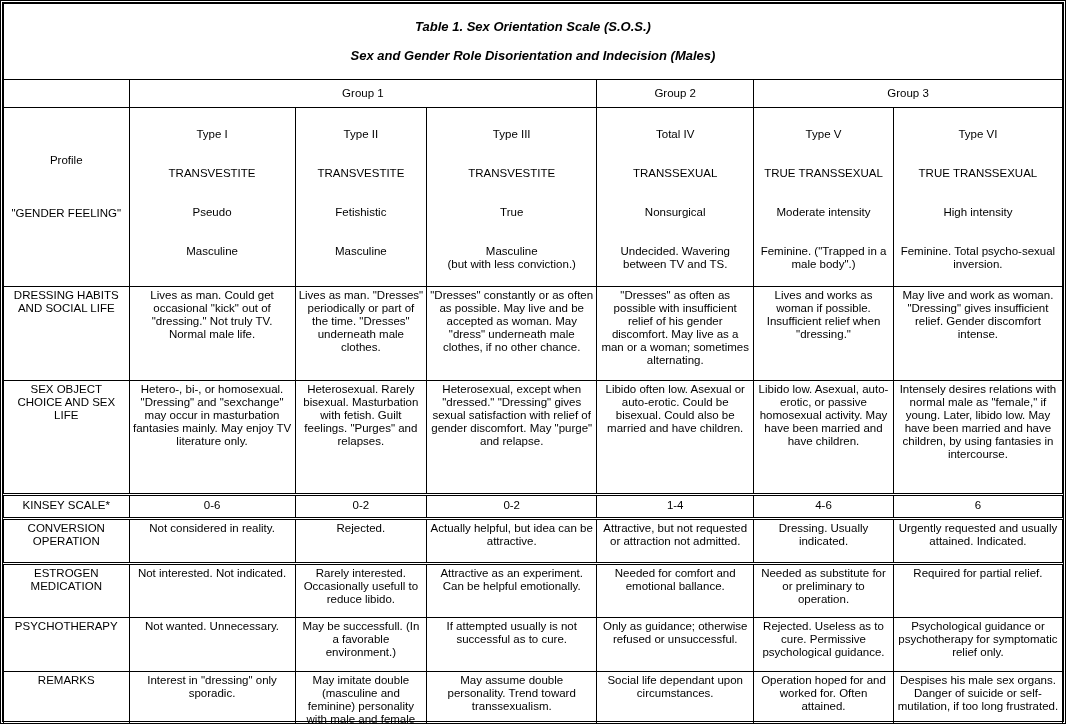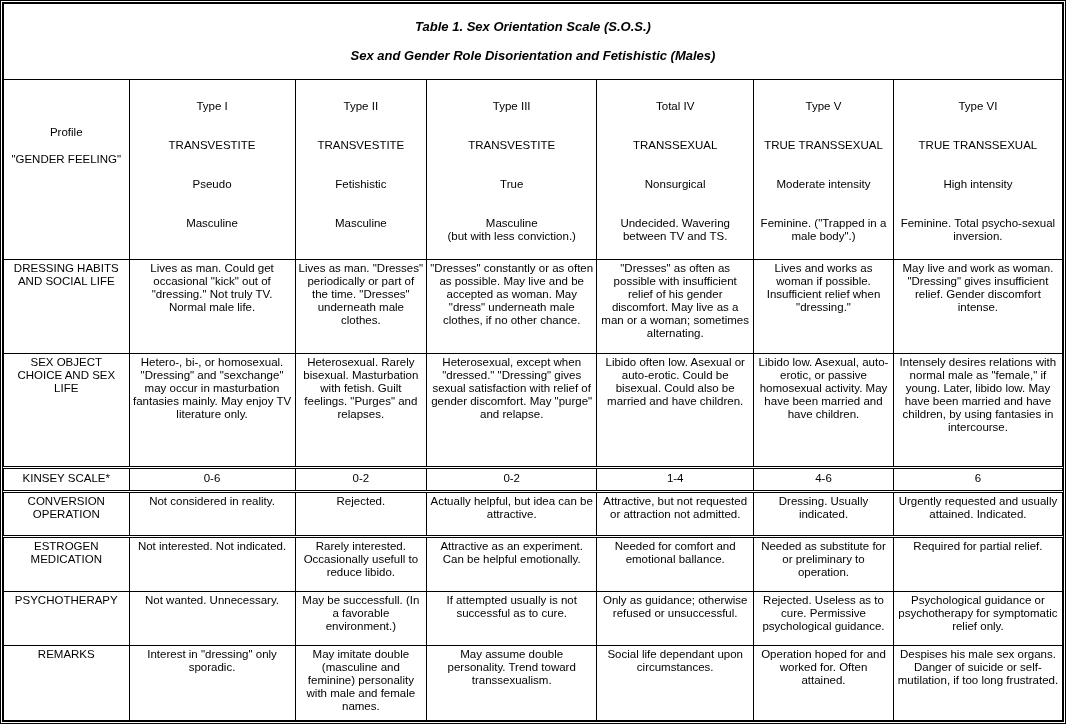--- a/index.html
+++ b/index.html
@@ -41,21 +41,21 @@
   tr.r-remarks  td { height:75px; }
   
   tr.r-sexobj > td, tr.r-kinsey > td, tr.r-conv > td { border-bottom:3px double #000; }
   td.dbl-left { border-left:3px double #000; }
   
   .title-line { font-weight:bold; font-style:italic; font-size:13px; line-height:16px; }
   
   .ptype { margin:5px 0 13px 0; }
   .pname { margin-bottom:13px; }
   .psub  { margin-bottom:13px; }
-  .ph1   { margin-top:31px; margin-bottom:1px; }
+  .ph1   { margin-top:31px; margin-bottom:27px; }
 </style>
 </head>
 <body>
 
 <div class="page">
   <div class="frame">
     <table class="sos">
       <colgroup>
         <col style="width:124px">
           <col style="width:164px">
@@ -63,24 +63,30 @@
         <col style="width:168px">
           <col style="width:155px">
           <col style="width:138px">
           <col style="width:167px">
       </colgroup>
 
       <tbody>
           <tr class="r-title">
         <td colspan="7">
           <div class="title-line">Table 1. Sex Orientation Scale (S.O.S.)</div>
-          <div class="title-line">Sex and Gender Role Disorientation and Fetishistic (Males)</div>
-        </td>
-      </tr>
-
+          <div class="title-line">Sex and Gender Role Disorientation and Indecision (Males)</div>
+        </td>
+      </tr>
+
+      <tr class="r-group">
+        <td></td>
+        <td colspan="3">Group 1</td>
+        <td>Group 2</td>
+        <td colspan="2">Group 3</td>
+      </tr>
 
       <tr class="r-profile">
         <td>
           <div class="ph1">Profile</div>
           <div class="ph2">"GENDER FEELING"</div>
         </td>
         <td>
           <div class="ptype">Type I</div>
           <div class="pname">TRANSVESTITE</div>
           <div class="psub">Pseudo</div>

